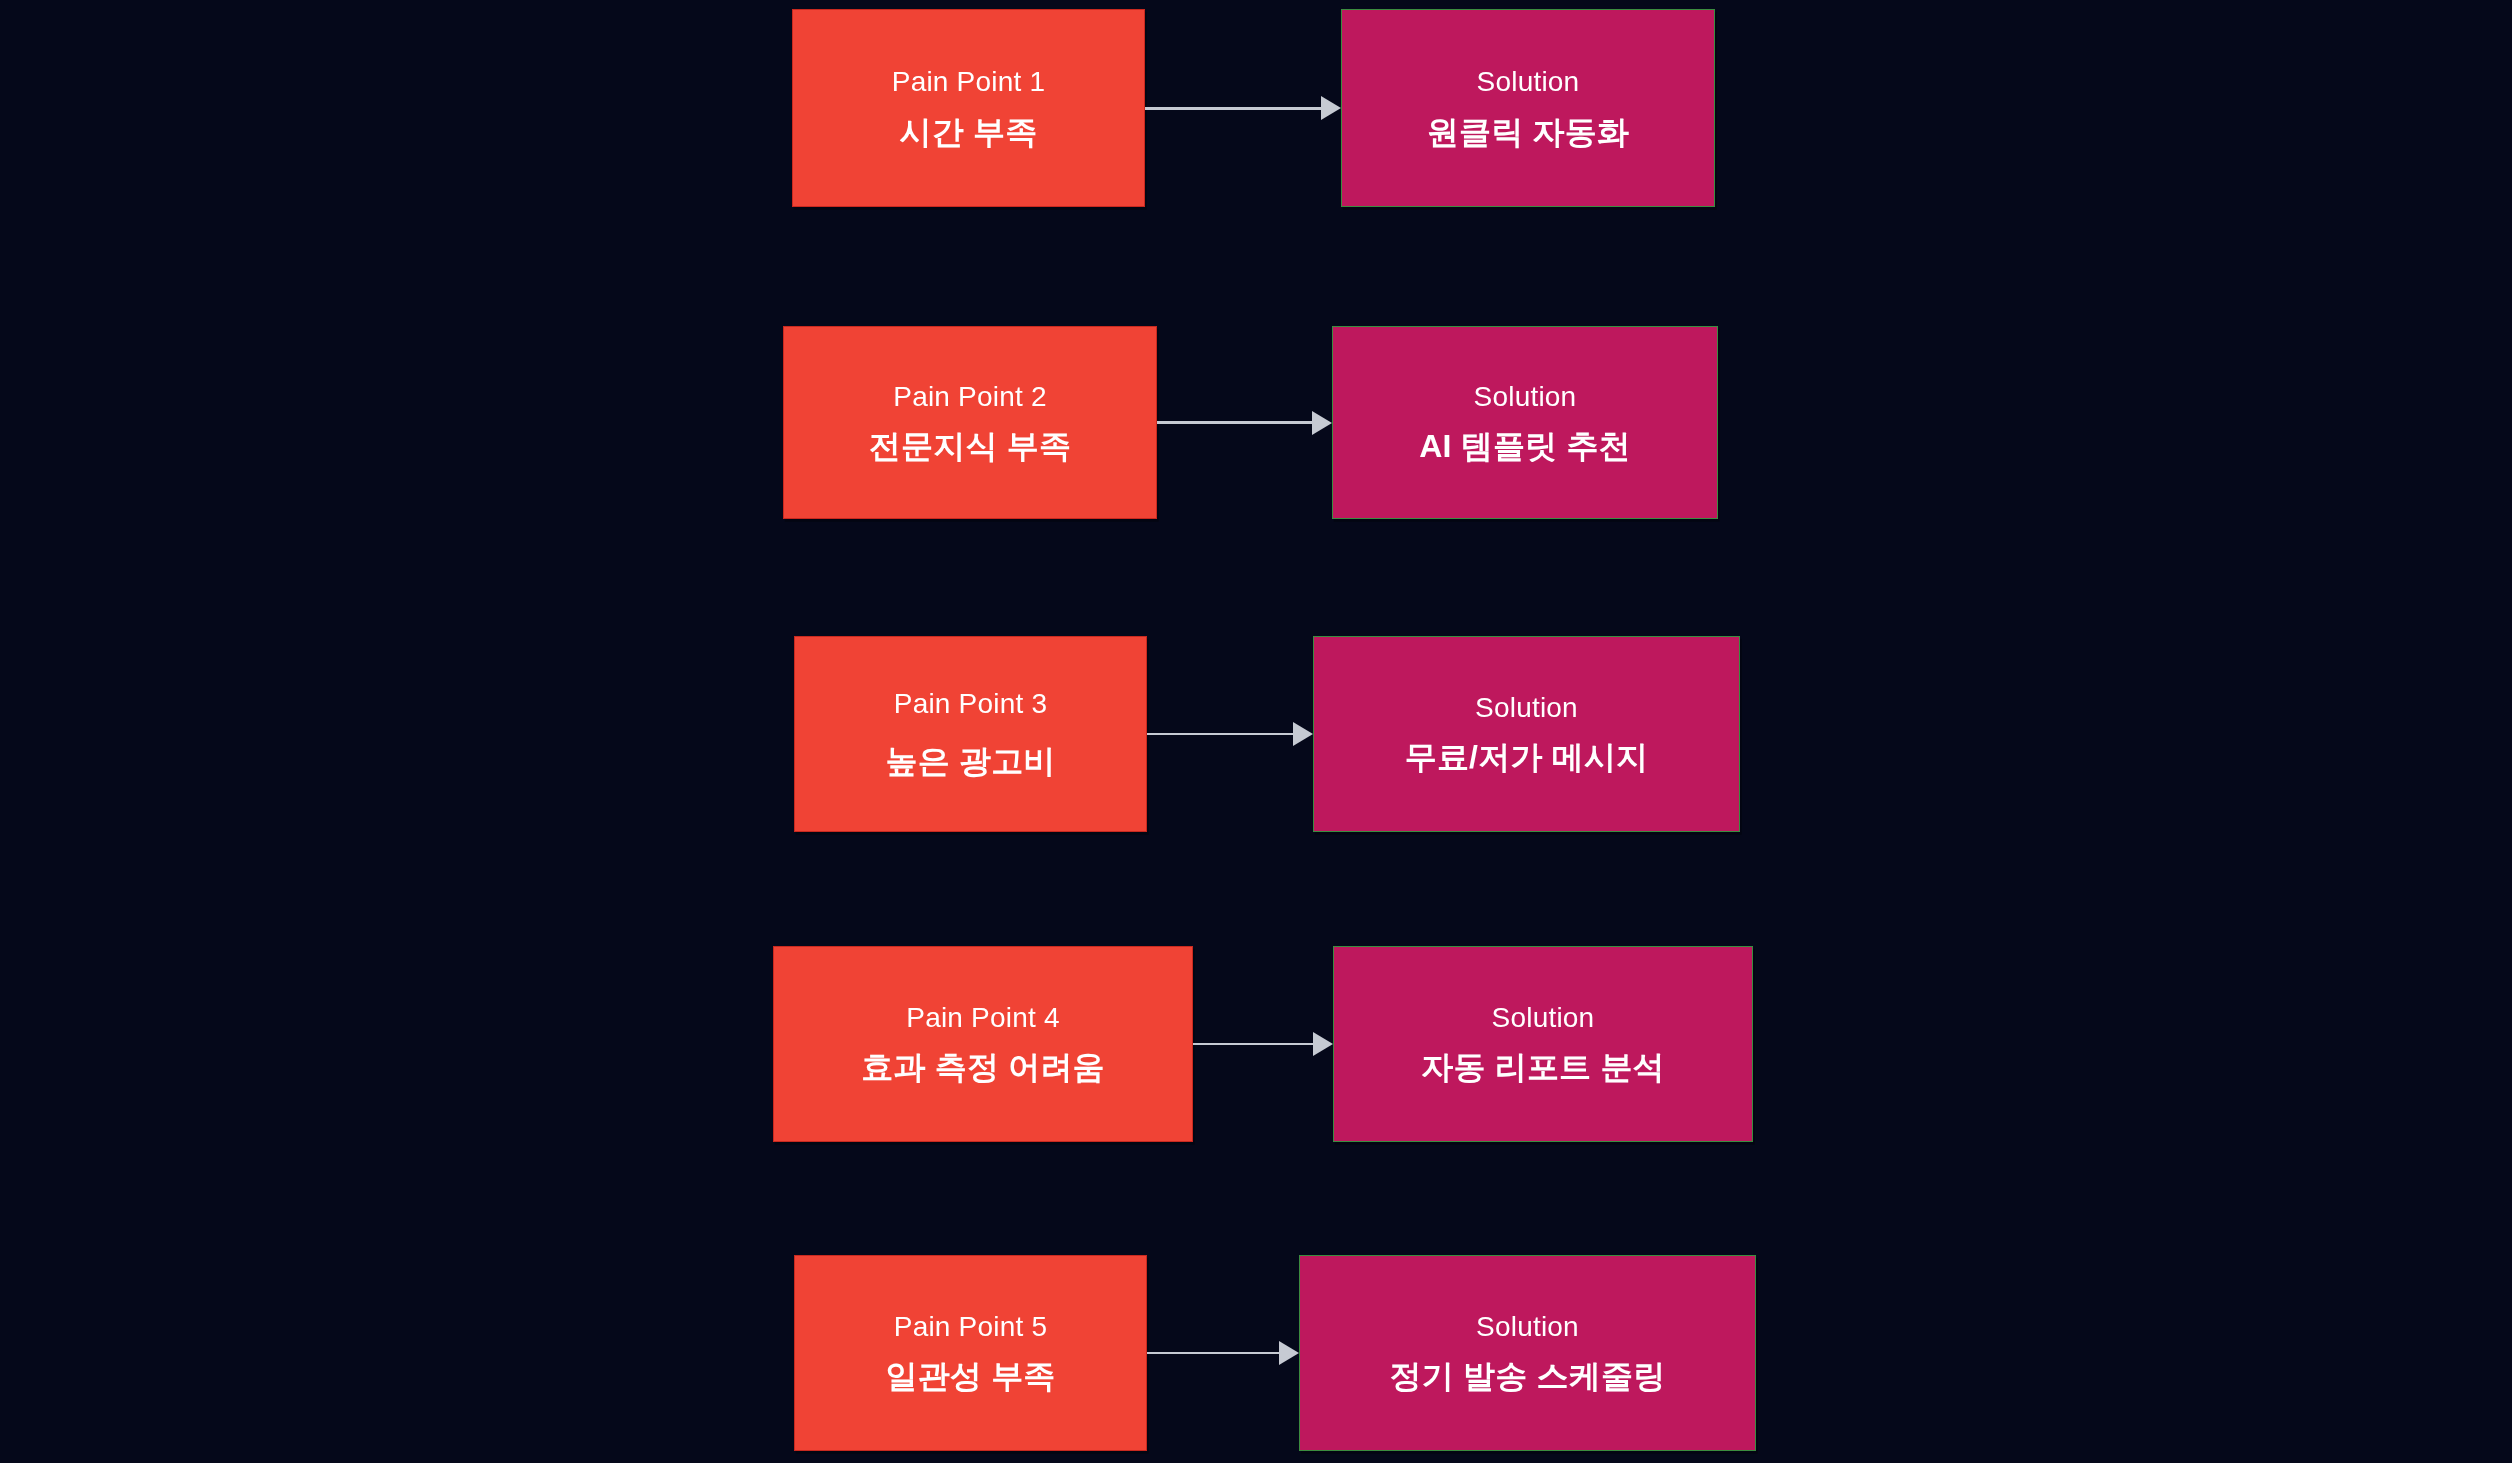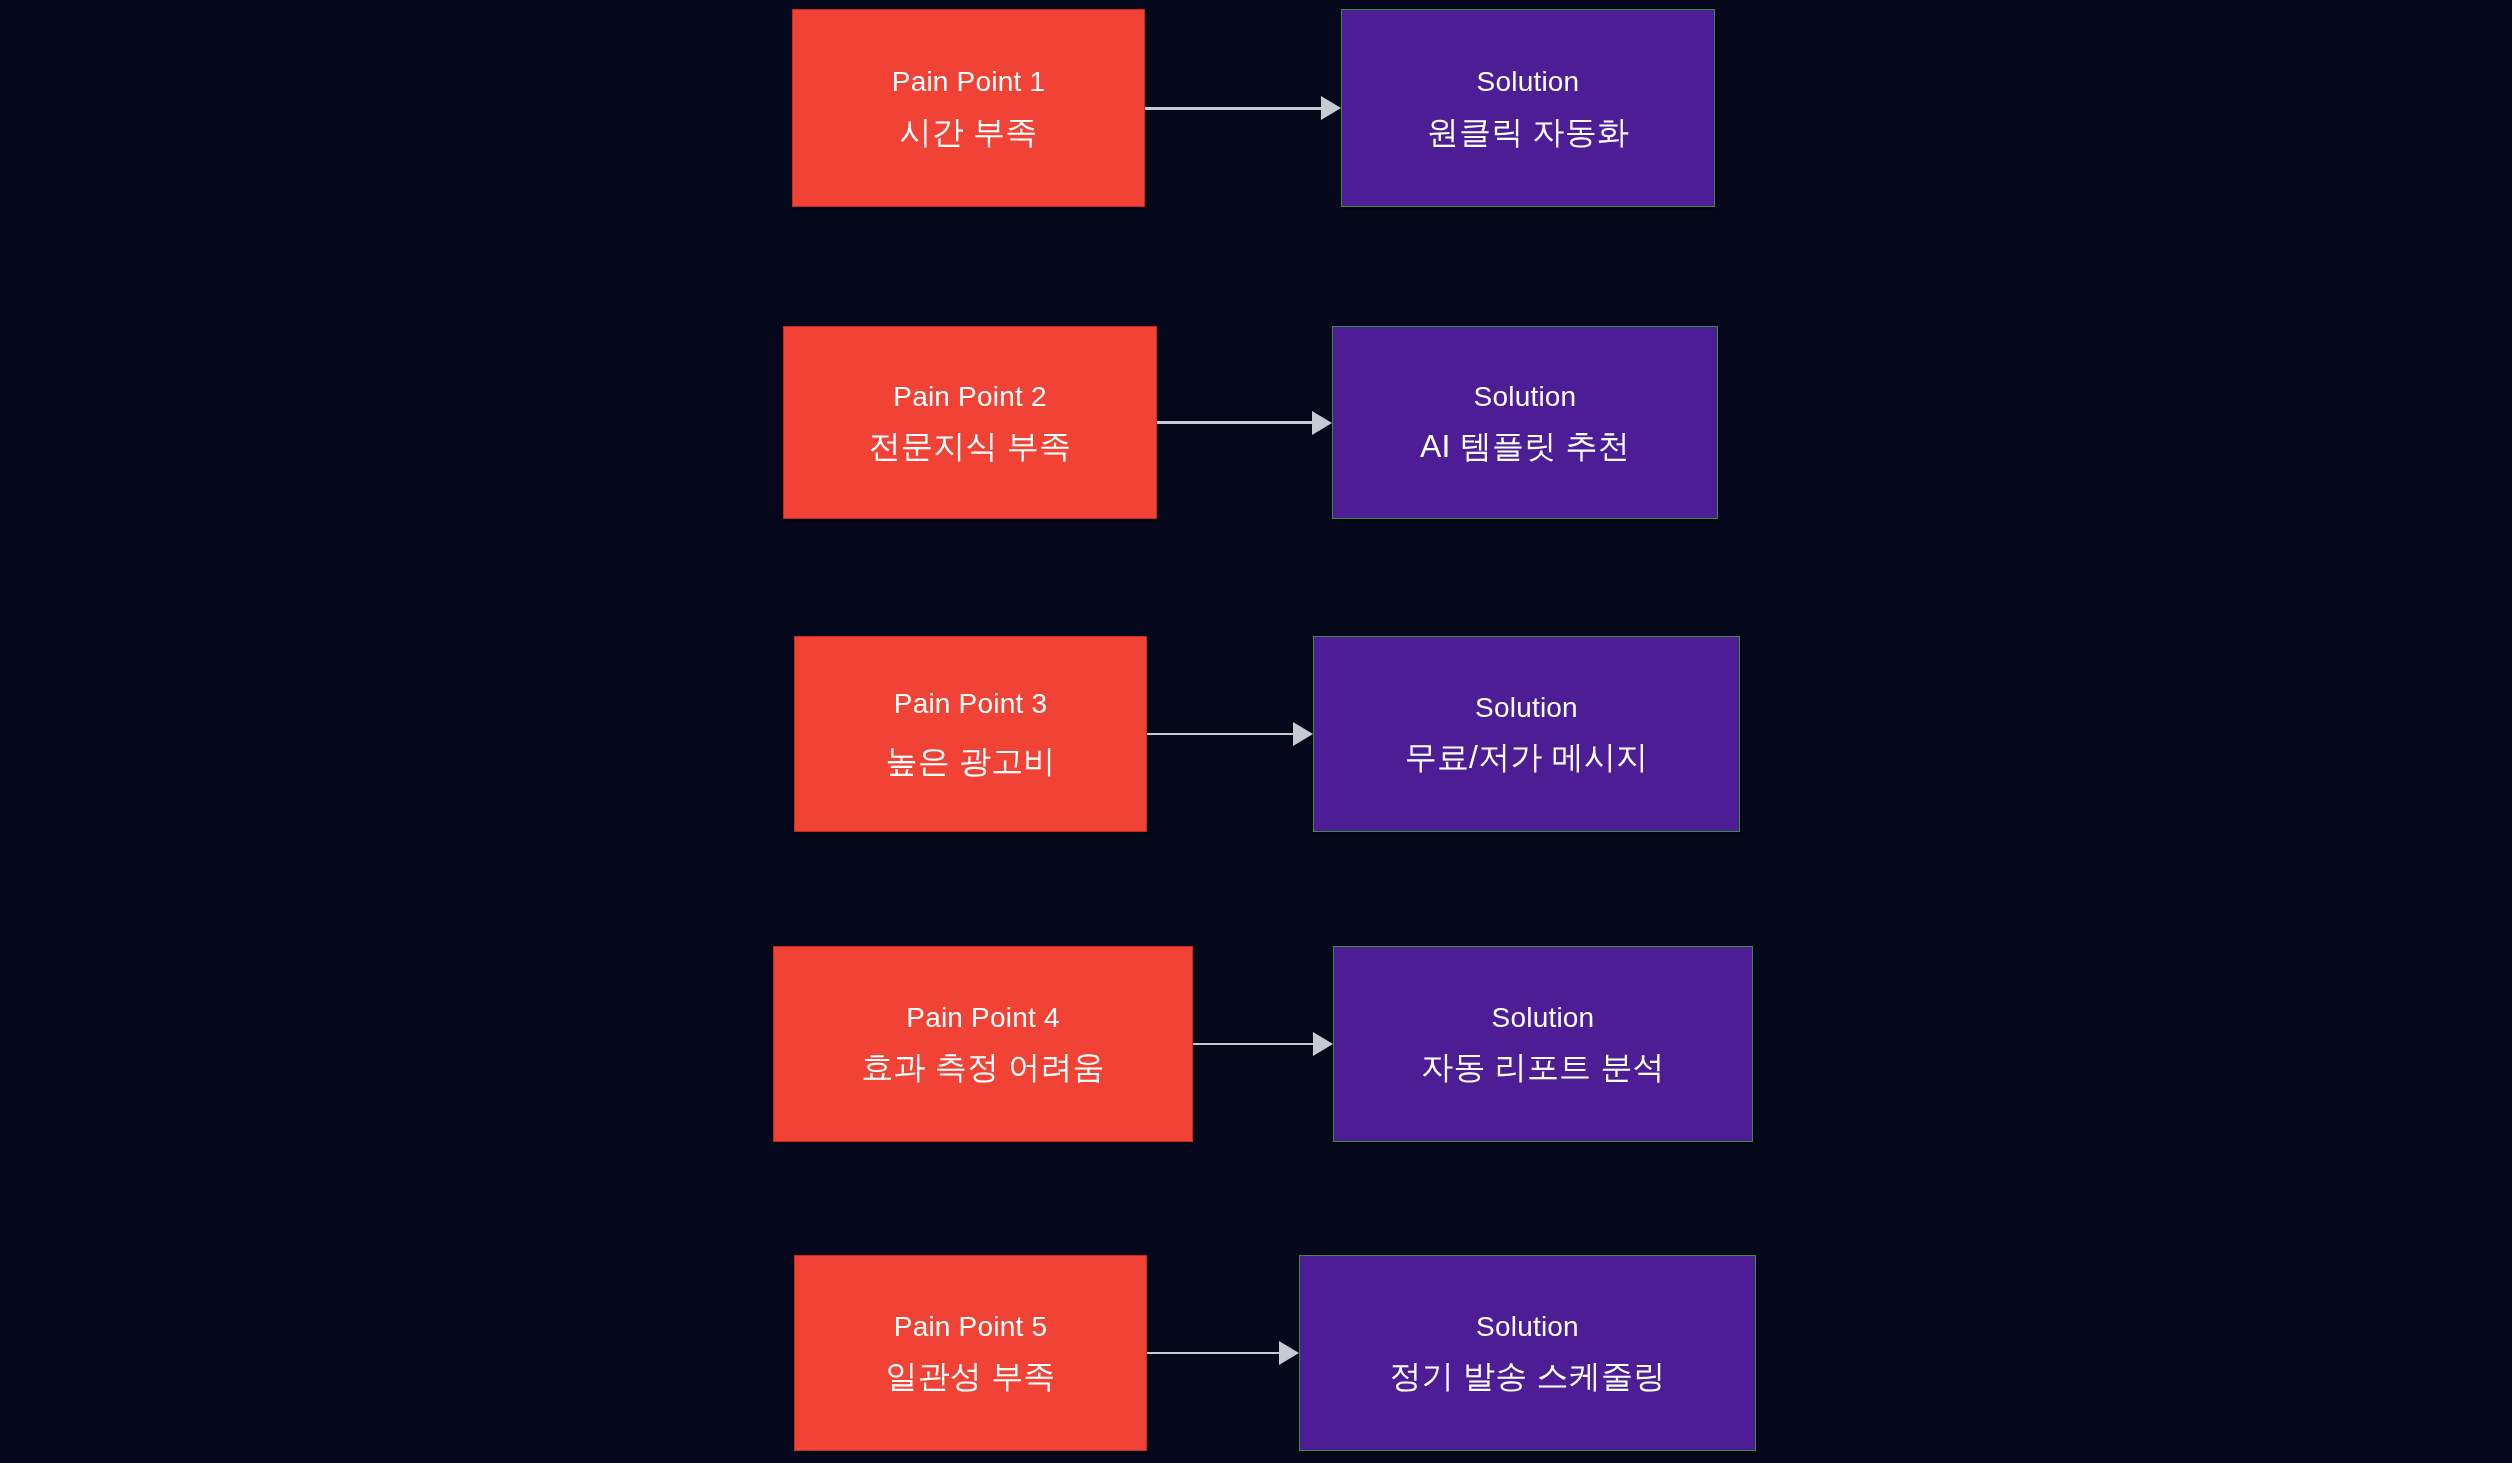--- a/index.html
+++ b/index.html
@@ -41,32 +41,32 @@
     box-shadow: 1.8px 2.8px 0 rgba(0,0,0,0.30);
   }
   .node-box .line1 {
     font-size: 28px;
     font-weight: 400;
     letter-spacing: 0.2px;
     white-space: nowrap;
   }
   .node-box .line2 {
     font-size: 32px;
-    font-weight: 400;
+    font-weight: 700;
     letter-spacing: 0.2px;
     white-space: nowrap;
     margin-top: 10.2px;
   }
 
   .pain-box {
     background: #f04335;
     border: 1.8px solid #c9291f;
   }
   .solution-box {
-    background: #4c1d95;
+    background: #be185d;
     border: 1.8px solid #3b8c3f;
   }
 
   .connector {
     position: relative;
     height: 28px;
     display: flex;
     align-items: center;
     justify-content: flex-start;
     flex: 0 0 auto;

